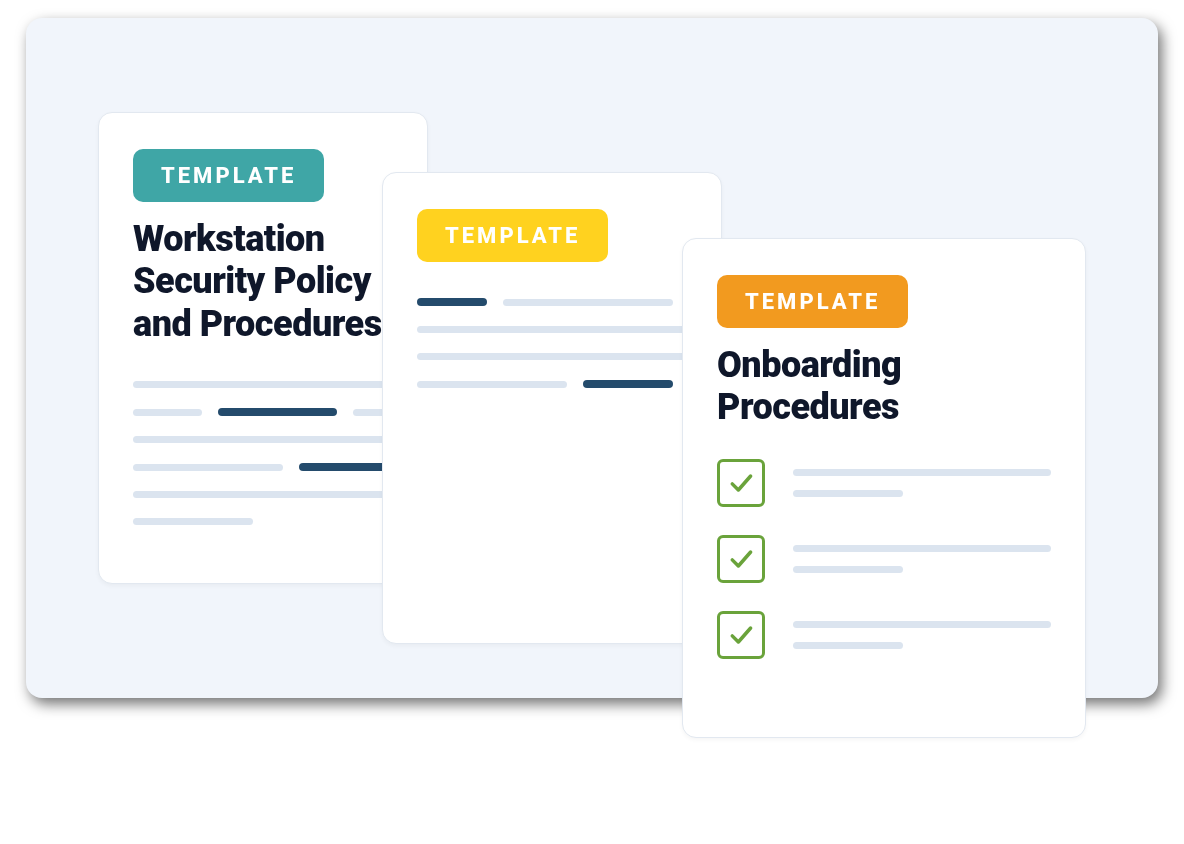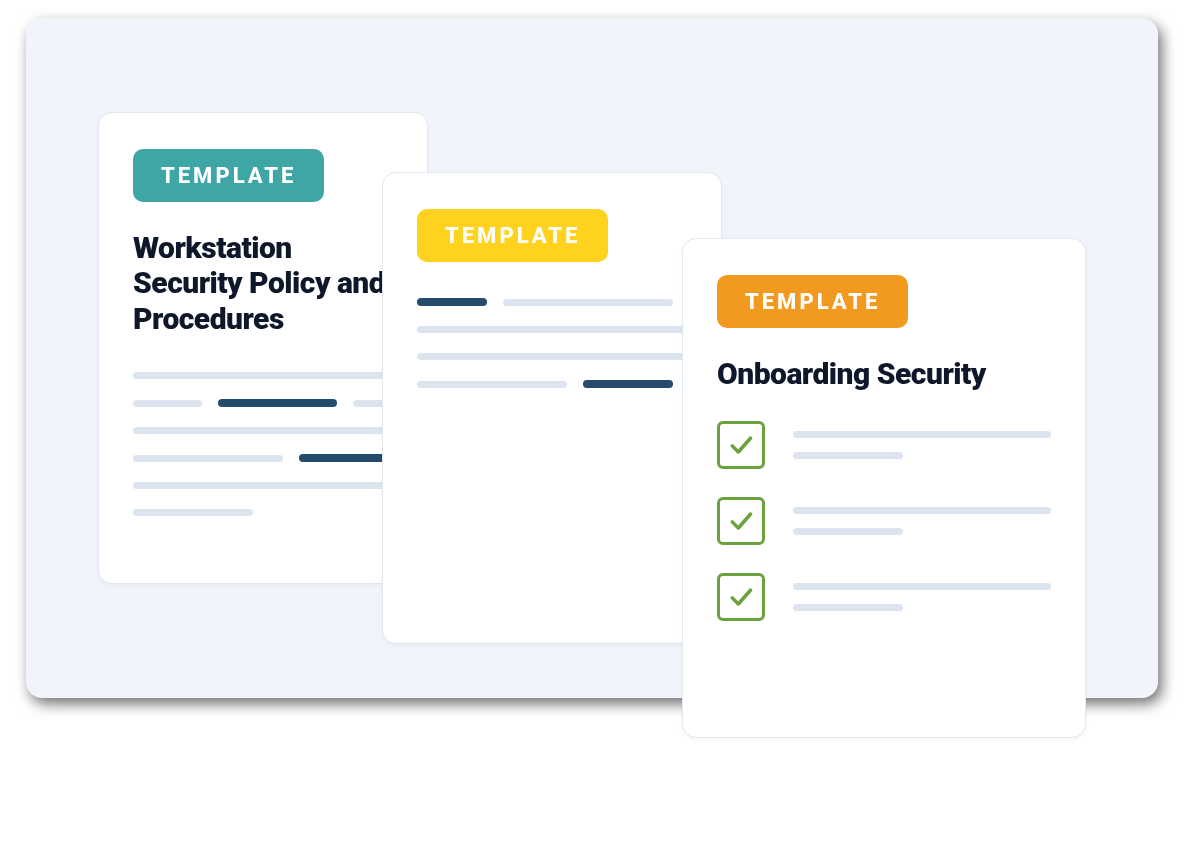--- a/index.html
+++ b/index.html
@@ -42,23 +42,23 @@
     font-size: 22px;
     letter-spacing: 3px;
     color: #ffffff;
     text-transform: uppercase;
   }
   .card-1 .badge { background: #3fa6a6; }
   .card-2 .badge { background: #ffd21f; }
   .card-3 .badge { background: #f29a1f; }
 
   .title {
-    margin-top: 28px;
+    margin-top: 16px;
     font-weight: 900;
-    font-size: 30px;
+    font-size: 36px;
     line-height: 1.18;
     letter-spacing: -0.5px;
     color: #0f172a;
   }
 
   
   .lines       { margin-top: 36px; }
   .lines .row  { display: flex; gap: 16px; margin-bottom: 20px; align-items: center; }
   .seg         { height: 7px; border-radius: 4px; background: #dbe4ef; }
   .seg.dark    { background: #244b6c; }
@@ -128,21 +128,21 @@
         </div>
       <div class="row">
         <div class="seg" style="width:150px"></div>
         <div class="seg dark thick" style="width:90px"></div>
       </div>
     </div>
   </div>
 
   <div class="card card-3">
     <span class="badge">TEMPLATE</span>
-    <h2 class="title">Onboarding Security</h2>
+    <h2 class="title">Onboarding Procedures</h2>
     <div class="checklist">
 
       <div class="check-row">
         <div class="checkbox">
           <svg viewBox="0 0 32 32">
               <path d="M6 17 L13 24 L27 8"></path>
             </svg>
         </div>
         <div class="check-lines">
           <div class="seg" style="width:100%"></div>

